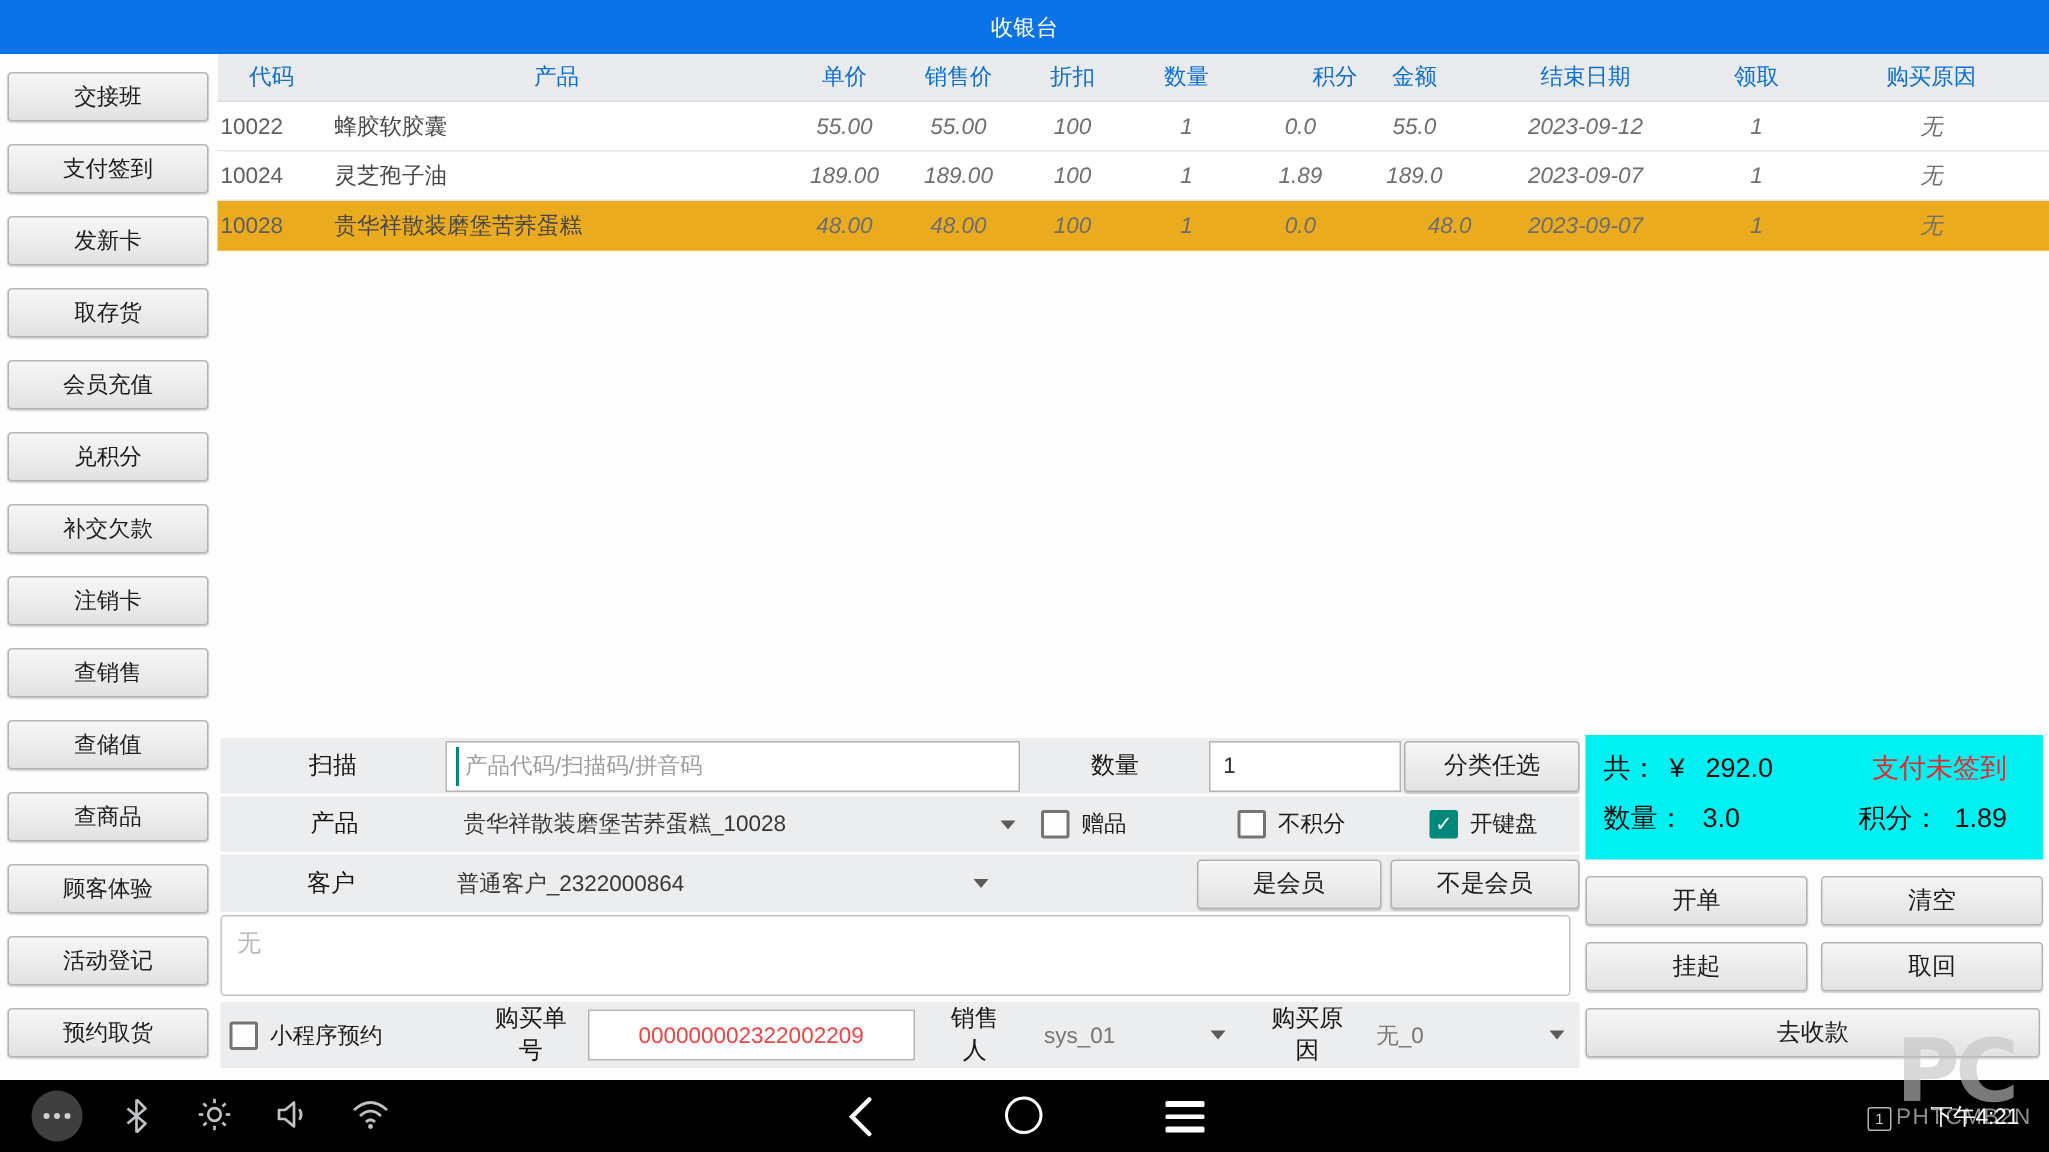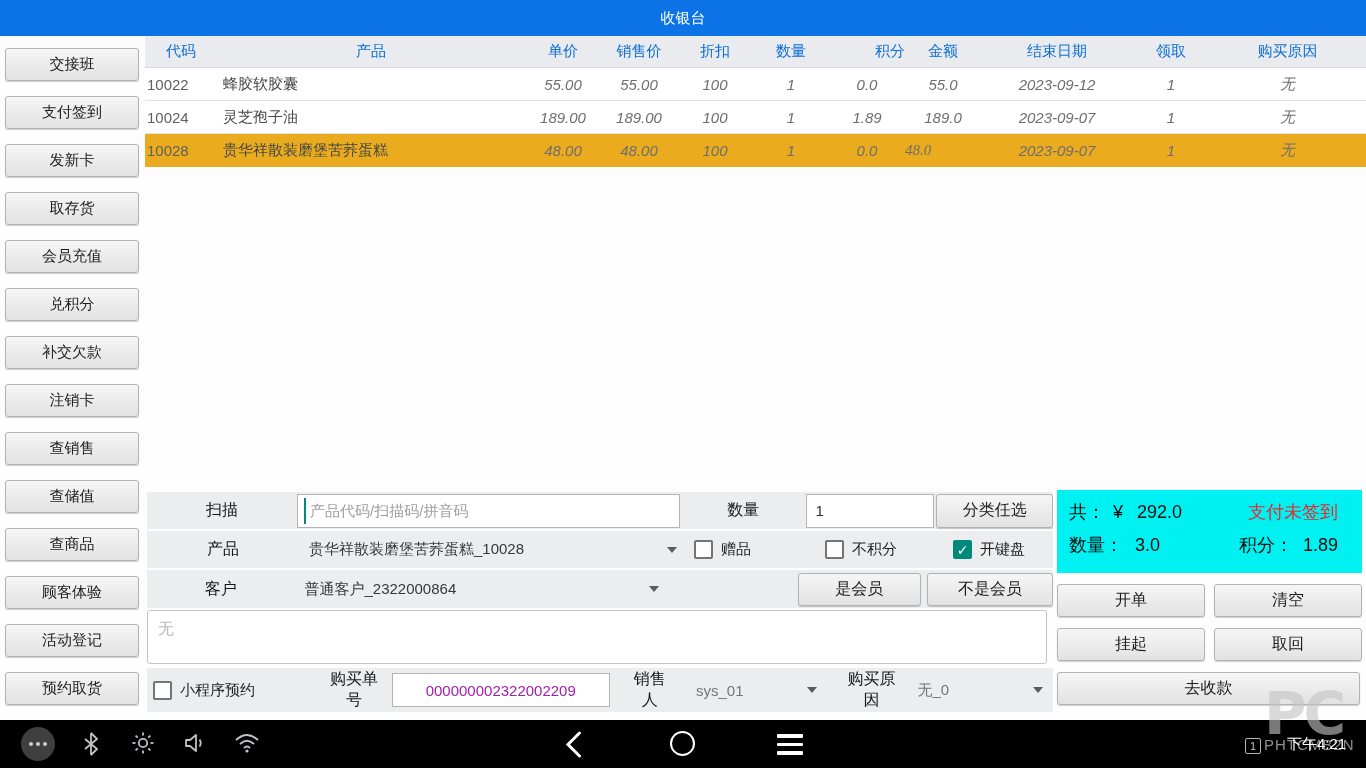--- a/index.html
+++ b/index.html
@@ -154,21 +154,21 @@
         <span class="italic" style="width: 157px; text-align: center;">无</span>
       </div>
       <div class="trow selected">
         <span style="width: 72px; text-align: left; padding-left: 2px;">10028</span>
         <span class="c-product" style="width: 308px; text-align: left; padding-left: 6px;">贵华祥散装磨堡苦荞蛋糕</span>
         <span class="italic" style="width: 76px; text-align: center;">48.00</span>
         <span class="italic" style="width: 76px; text-align: center;">48.00</span>
         <span class="italic" style="width: 76px; text-align: center;">100</span>
         <span class="italic" style="width: 76px; text-align: center;">1</span>
         <span class="italic" style="width: 76px; text-align: center;">0.0</span>
-        <span class="italic" style="width: 76px; text-align: left; font-family: Liberation Serif, serif;">48.0</span>
+        <span class="italic" style="width: 76px; text-align: right;">48.0</span>
         <span class="italic" style="width: 152px; text-align: center;">2023-09-07</span>
         <span class="italic" style="width: 76px; text-align: center;">1</span>
         <span class="italic" style="width: 157px; text-align: center;">无</span>
       </div>
     </div>
 
   <div class="formwrap">
     <div class="frow">
       <span class="flabel">扫描</span>
       <span class="scan-wrap">
@@ -212,21 +212,21 @@
   </div>
 
   <textarea class="note-area" placeholder="无" style=""></textarea>
 
   <div class="lastrow">
     <label class="chk" style="margin-left:6px">
       <span class="box"></span>
       <span class="clabel">小程序预约</span>
     </label>
     <span class="flabel" style="width:auto;margin-left:68px">购买单号</span>
-    <input class="tinput" style="width: 225px; margin-left: 7px; text-align: center; color: #a21caf;" type="text" value="000000002322002209">
+    <input class="tinput" style="width: 225px; margin-left: 7px; text-align: center; color: #ef4444;" type="text" value="000000002322002209">
     <span class="flabel" style="width:auto;margin-left:17px">销售人</span>
     <span class="select" style="width:145px;margin-left:13px">
       <span class="sel-text muted">sys_01</span>
       <span class="arrow"></span>
     </span>
     <span class="flabel" style="width:auto;margin-left:14px">购买原因</span>
     <span class="select" style="width:150px;margin-left:5px">
       <span class="sel-text muted">无_0</span>
       <span class="arrow"></span>
     </span>

